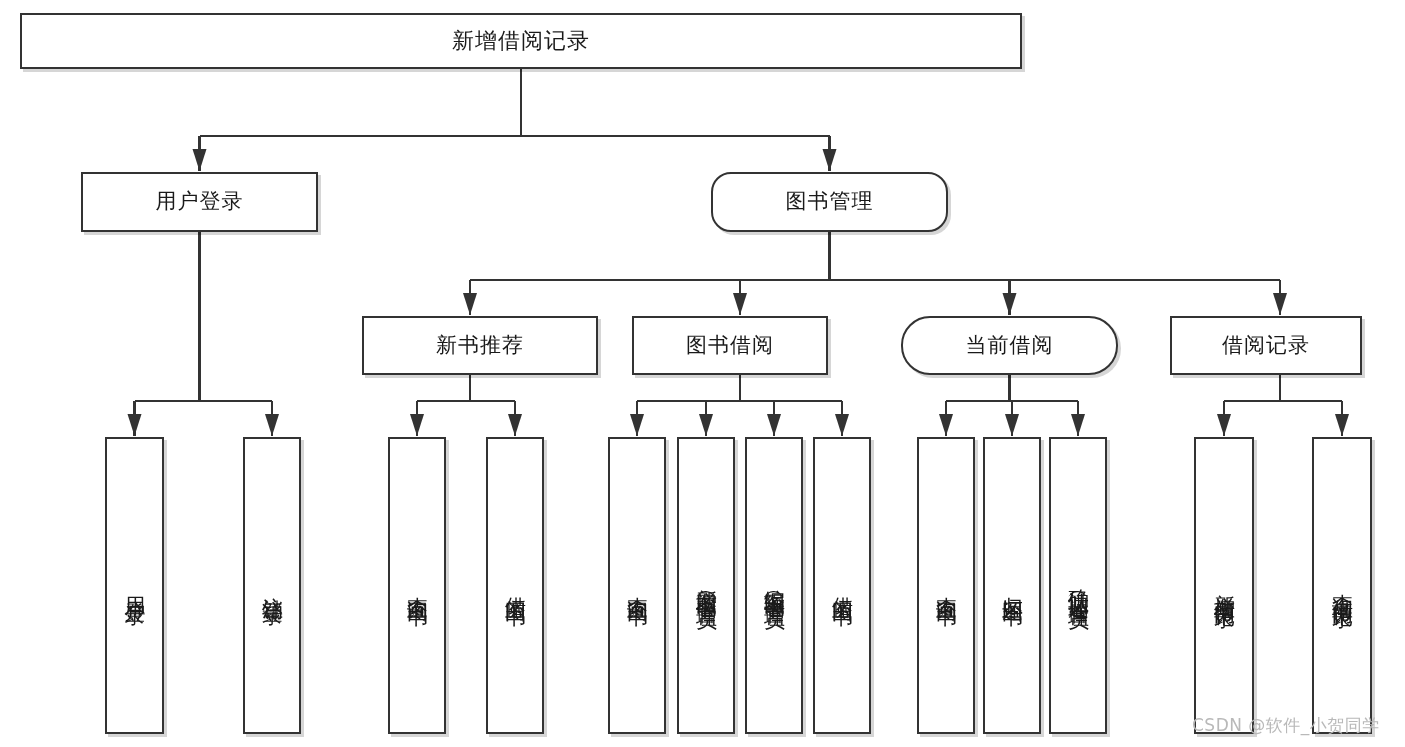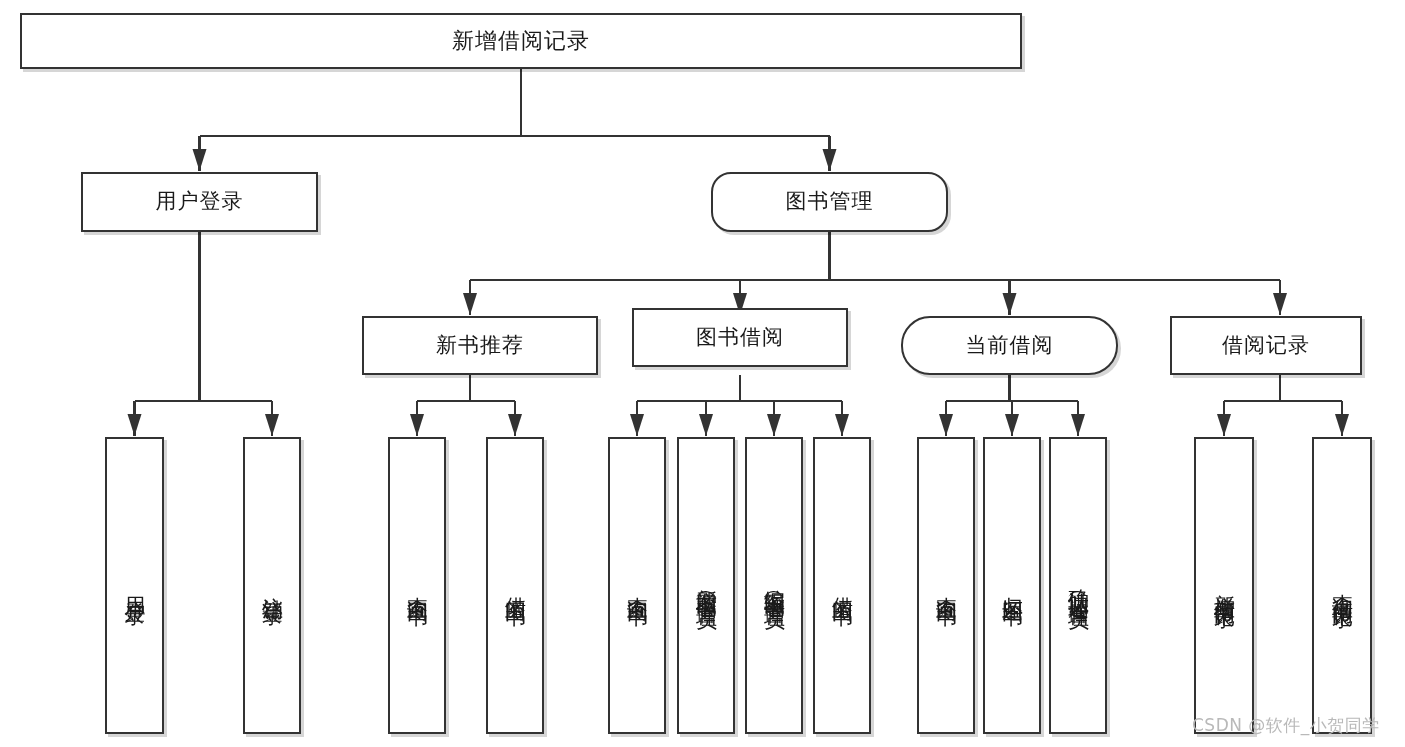--- a/index.html
+++ b/index.html
@@ -138,21 +138,21 @@
       </div>
       <div class="node h" style="left: 81px; top: 172px; width: 237px; height: 60px;">
         <span>用户登录</span>
       </div>
       <div class="node h" style="left: 711px; top: 172px; width: 237px; height: 60px; border-radius: 20px;">
         <span>图书管理</span>
       </div>
       <div class="node h" style="left: 362px; top: 316px; width: 236px; height: 59px;">
         <span>新书推荐</span>
       </div>
-      <div class="node h" style="left: 632px; top: 308px; width: 216px; height: 59px; justify-content: center;">
+      <div class="node h" style="left: 632px; top: 316px; width: 196px; height: 59px; justify-content: center;">
         <span>图书借阅</span>
       </div>
       <div class="node h" style="left: 901px; top: 316px; width: 217px; height: 59px; border-radius: 29px;">
         <span>当前借阅</span>
       </div>
       <div class="node h" style="left: 1170px; top: 316px; width: 192px; height: 59px;">
         <span>借阅记录</span>
       </div>
       <div class="node v" style="left: 105px; top: 437px; width: 59px; height: 297px;">
         <span class="vtext">用户登录</span>

